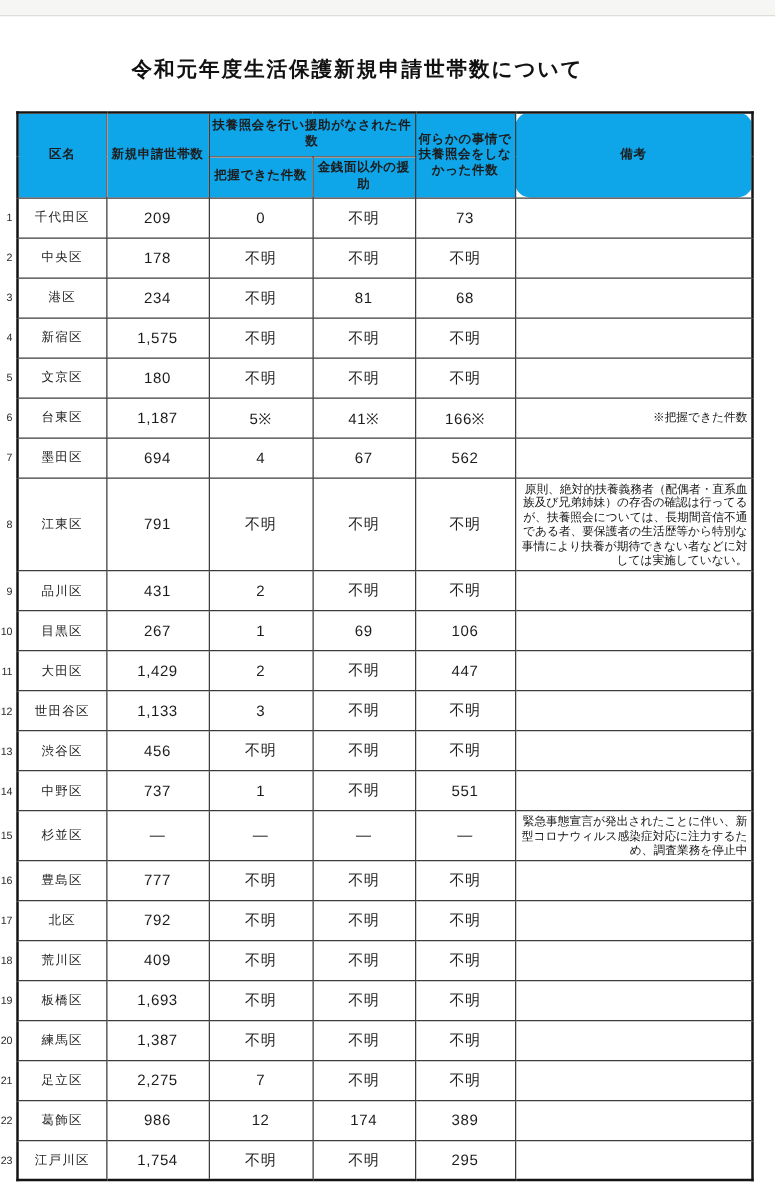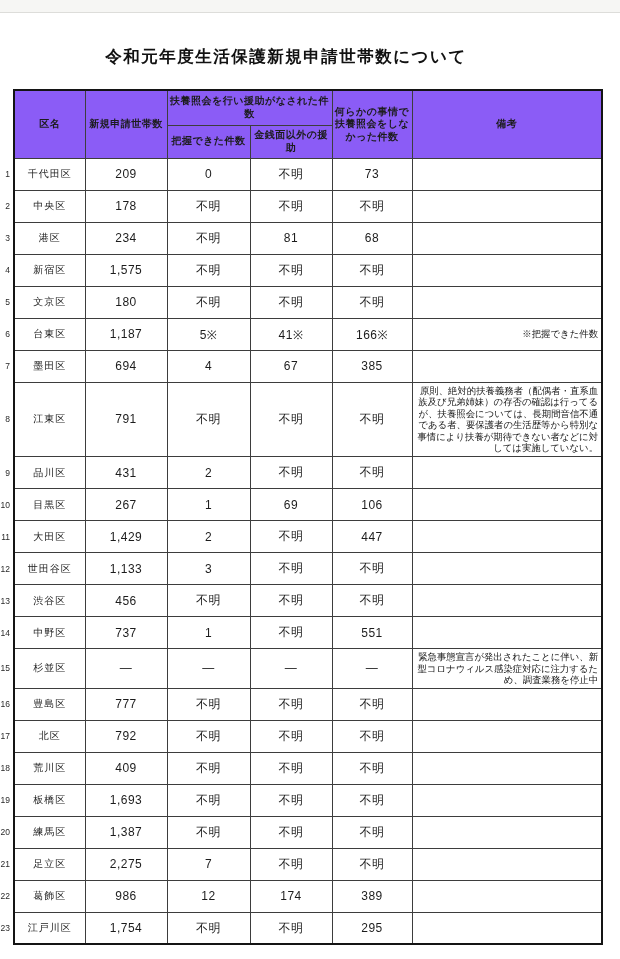--- a/index.html
+++ b/index.html
@@ -22,24 +22,24 @@
   }
   .t td{vertical-align:middle;overflow:hidden;}
   .t td:not(.g){border:1px solid #3d3d3d;background:#fff;}
   
   .t td.g{border:none;background:transparent;
     font-size:8.5px;text-align:right;padding:0 3px 0 0;color:#2a2a2a;}
   
   .t td.bt{border-top:2.5px solid #141414;}
   .t td.bb{border-bottom:2.5px solid #141414;}
   .t td.bl{border-left:2.5px solid #141414;}
-  .t td.br{border-right:2.5px solid #141414;}
+  .t td.br{border-right:2.5px solid #141414;border-radius:12px;}
   
   .t td.h{
-    background:#8b5cf6;font-weight:bold;font-size:10px;
+    background:#0ea5e9;font-weight:bold;font-size:10px;
     text-align:center;line-height:12.5px;padding:1px;letter-spacing:0.5px;
   }
   tr.hr1{height:35px;}
   tr.hr2{height:33px;}
   .t tbody tr{height:32px;}
   
   .t td.d{font-size:10px;text-align:center;letter-spacing:1px;}
   .t td.c{font-size:12px;text-align:center;letter-spacing:0.5px;}
   .t td.r{
     font-size:9.4px;line-height:11.6px;text-align:right;
@@ -132,21 +132,21 @@
       <td class="c">41※</td>
       <td class="c">166※</td>
       <td class="r br">※把握できた件数</td>
     </tr>
     <tr>
       <td class="g">7</td>
       <td class="d bl">墨田区</td>
       <td class="c">694</td>
       <td class="c">4</td>
       <td class="c">67</td>
-      <td class="c">385</td>
+      <td class="c">562</td>
       <td class="r br"></td>
     </tr>
     <tr>
       <td class="g">8</td>
       <td class="d bl">江東区</td>
       <td class="c">791</td>
       <td class="c">不明</td>
       <td class="c">不明</td>
       <td class="c">不明</td>
       <td class="r br">原則、絶対的扶養義務者（配偶者・直系血族及び兄弟姉妹）の存否の確認は行ってるが、扶養照会については、長期間音信不通である者、要保護者の生活歴等から特別な事情により扶養が期待できない者などに対しては実施していない。</td>

